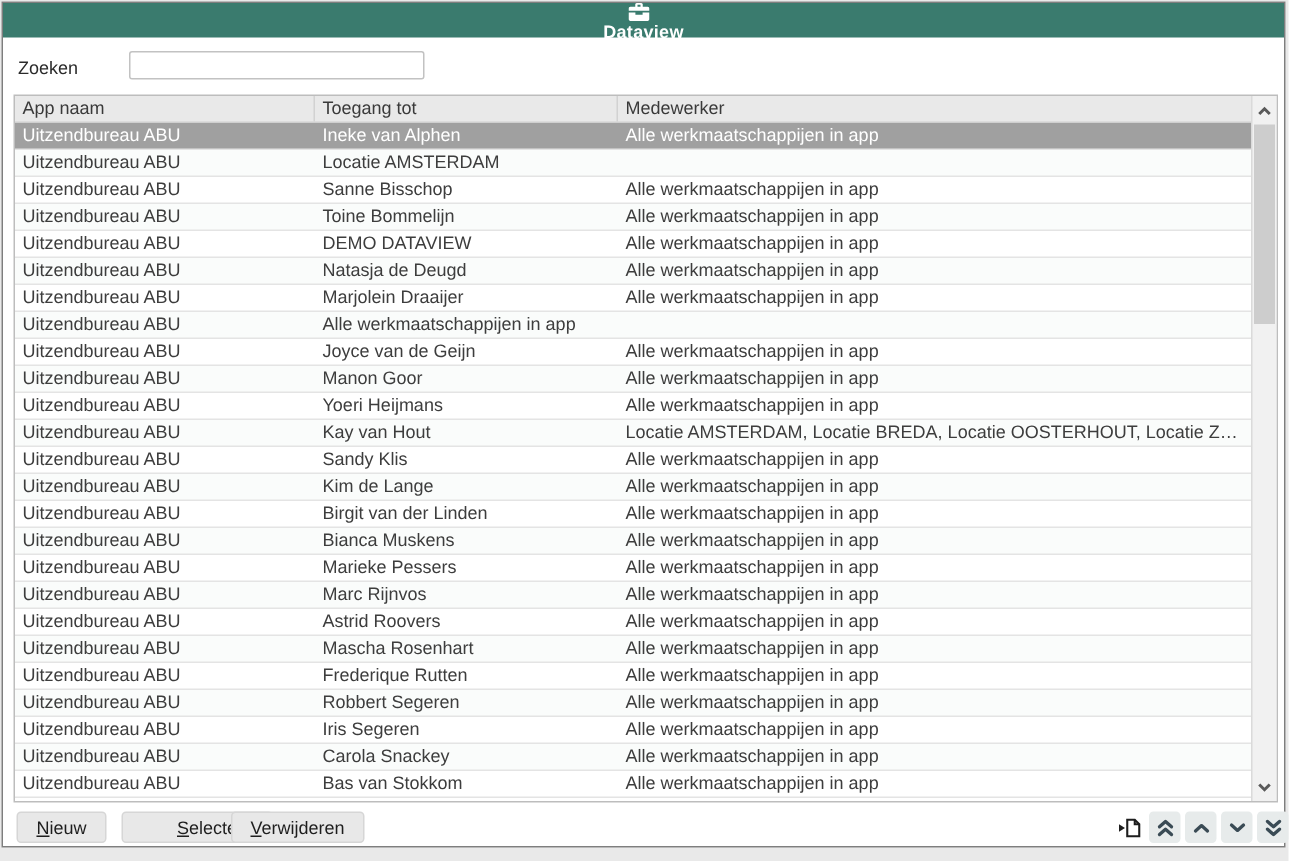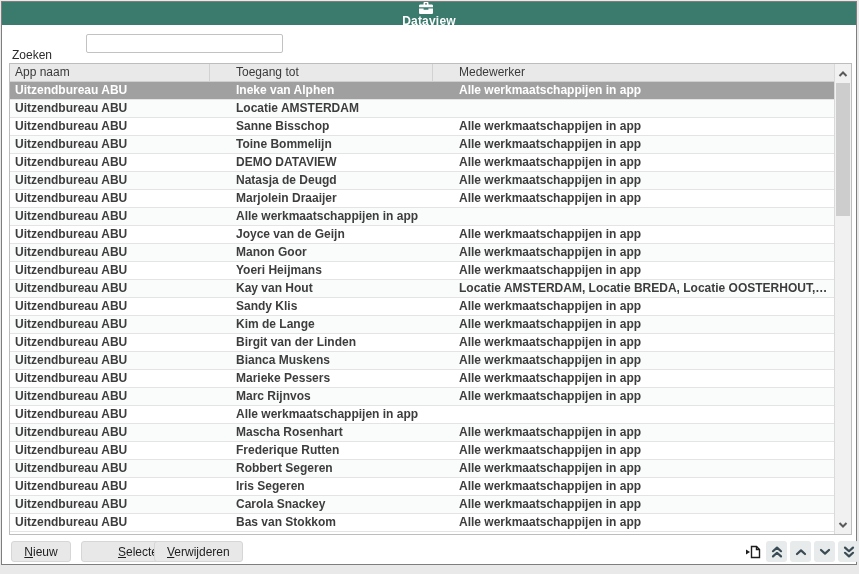--- a/index.html
+++ b/index.html
@@ -32,21 +32,21 @@
   .titlebar .app-icon { display: inline-flex; margin-right: 7px; }
   .titlebar .title { font-size: 12px; font-weight: bold; letter-spacing: .2px; }
   .titlebar .spacer { flex: 1; }
   .tb-btn {
     width: 26px; height: 23px;
     display: inline-flex; align-items: center; justify-content: center;
     color: #fff; cursor: pointer;
   }
   
   .search-label {
-    position: absolute; left: 10px; top: 46px;
+    position: absolute; left: 10px; top: 36px;
     font-size: 12px; color: #2b2b2b;
   }
   .search-input {
     position: absolute; left: 84px; top: 32px;
     width: 197px; height: 19px;
     border: 1px solid #c2c2c2;
     border-radius: 2px;
     font-family: "Liberation Sans", sans-serif;
     font-size: 12px;
     padding: 0 4px;
@@ -58,42 +58,40 @@
     position: absolute;
     left: 7px; top: 61px;
     width: 843px; height: 472px;
     border: 1px solid #bdbdbd;
     background: #fff;
     overflow: hidden;
   }
   .grid-cols {
     display: grid;
     grid-template-columns: 200px 202px 1fr;
-    gap: 21px;
   }
   .table-header {
     height: 18px;
     background: #e9e9e9;
     border-bottom: 1px solid #cfcfcf;
     position: absolute; left: 0; top: 0; right: 17px;
   }
   .table-header .hcell {
     font-size: 12px;
     color: #3a3a3a;
     line-height: 17px;
     padding-left: 5px;
     border-right: 1px solid #d2d2d2;
     white-space: nowrap; overflow: hidden;
     cursor: default;
   }
   .table-header .hcell:last-child { border-right: none; }
   .table-body {
     position: absolute; left: 0; top: 18px; right: 17px; bottom: 0;
     overflow: hidden;
-    font-weight: bold;
   }
   .trow {
     height: 18px;
     border-bottom: 1px solid #e4e4e4;
     background: #ffffff;
   }
   .trow:nth-child(even) { background: #fafcfb; }
   .trow .cell {
     font-size: 12px;
     color: #3d3d3d;
@@ -283,20 +281,21 @@
         <div class="cell">Marieke Pessers</div>
         <div class="cell">Alle werkmaatschappijen in app</div>
       </div>
         <div class="trow grid-cols">
         <div class="cell">Uitzendbureau ABU</div>
         <div class="cell">Marc Rijnvos</div>
         <div class="cell">Alle werkmaatschappijen in app</div>
       </div>
         <div class="trow grid-cols">
         <div class="cell">Uitzendbureau ABU</div>
+        <div class="cell">Astrid Roovers</div>
         <div class="cell">Alle werkmaatschappijen in app</div>
       </div>
         <div class="trow grid-cols">
         <div class="cell">Uitzendbureau ABU</div>
         <div class="cell">Mascha Rosenhart</div>
         <div class="cell">Alle werkmaatschappijen in app</div>
       </div>
         <div class="trow grid-cols">
         <div class="cell">Uitzendbureau ABU</div>
         <div class="cell">Frederique Rutten</div>

